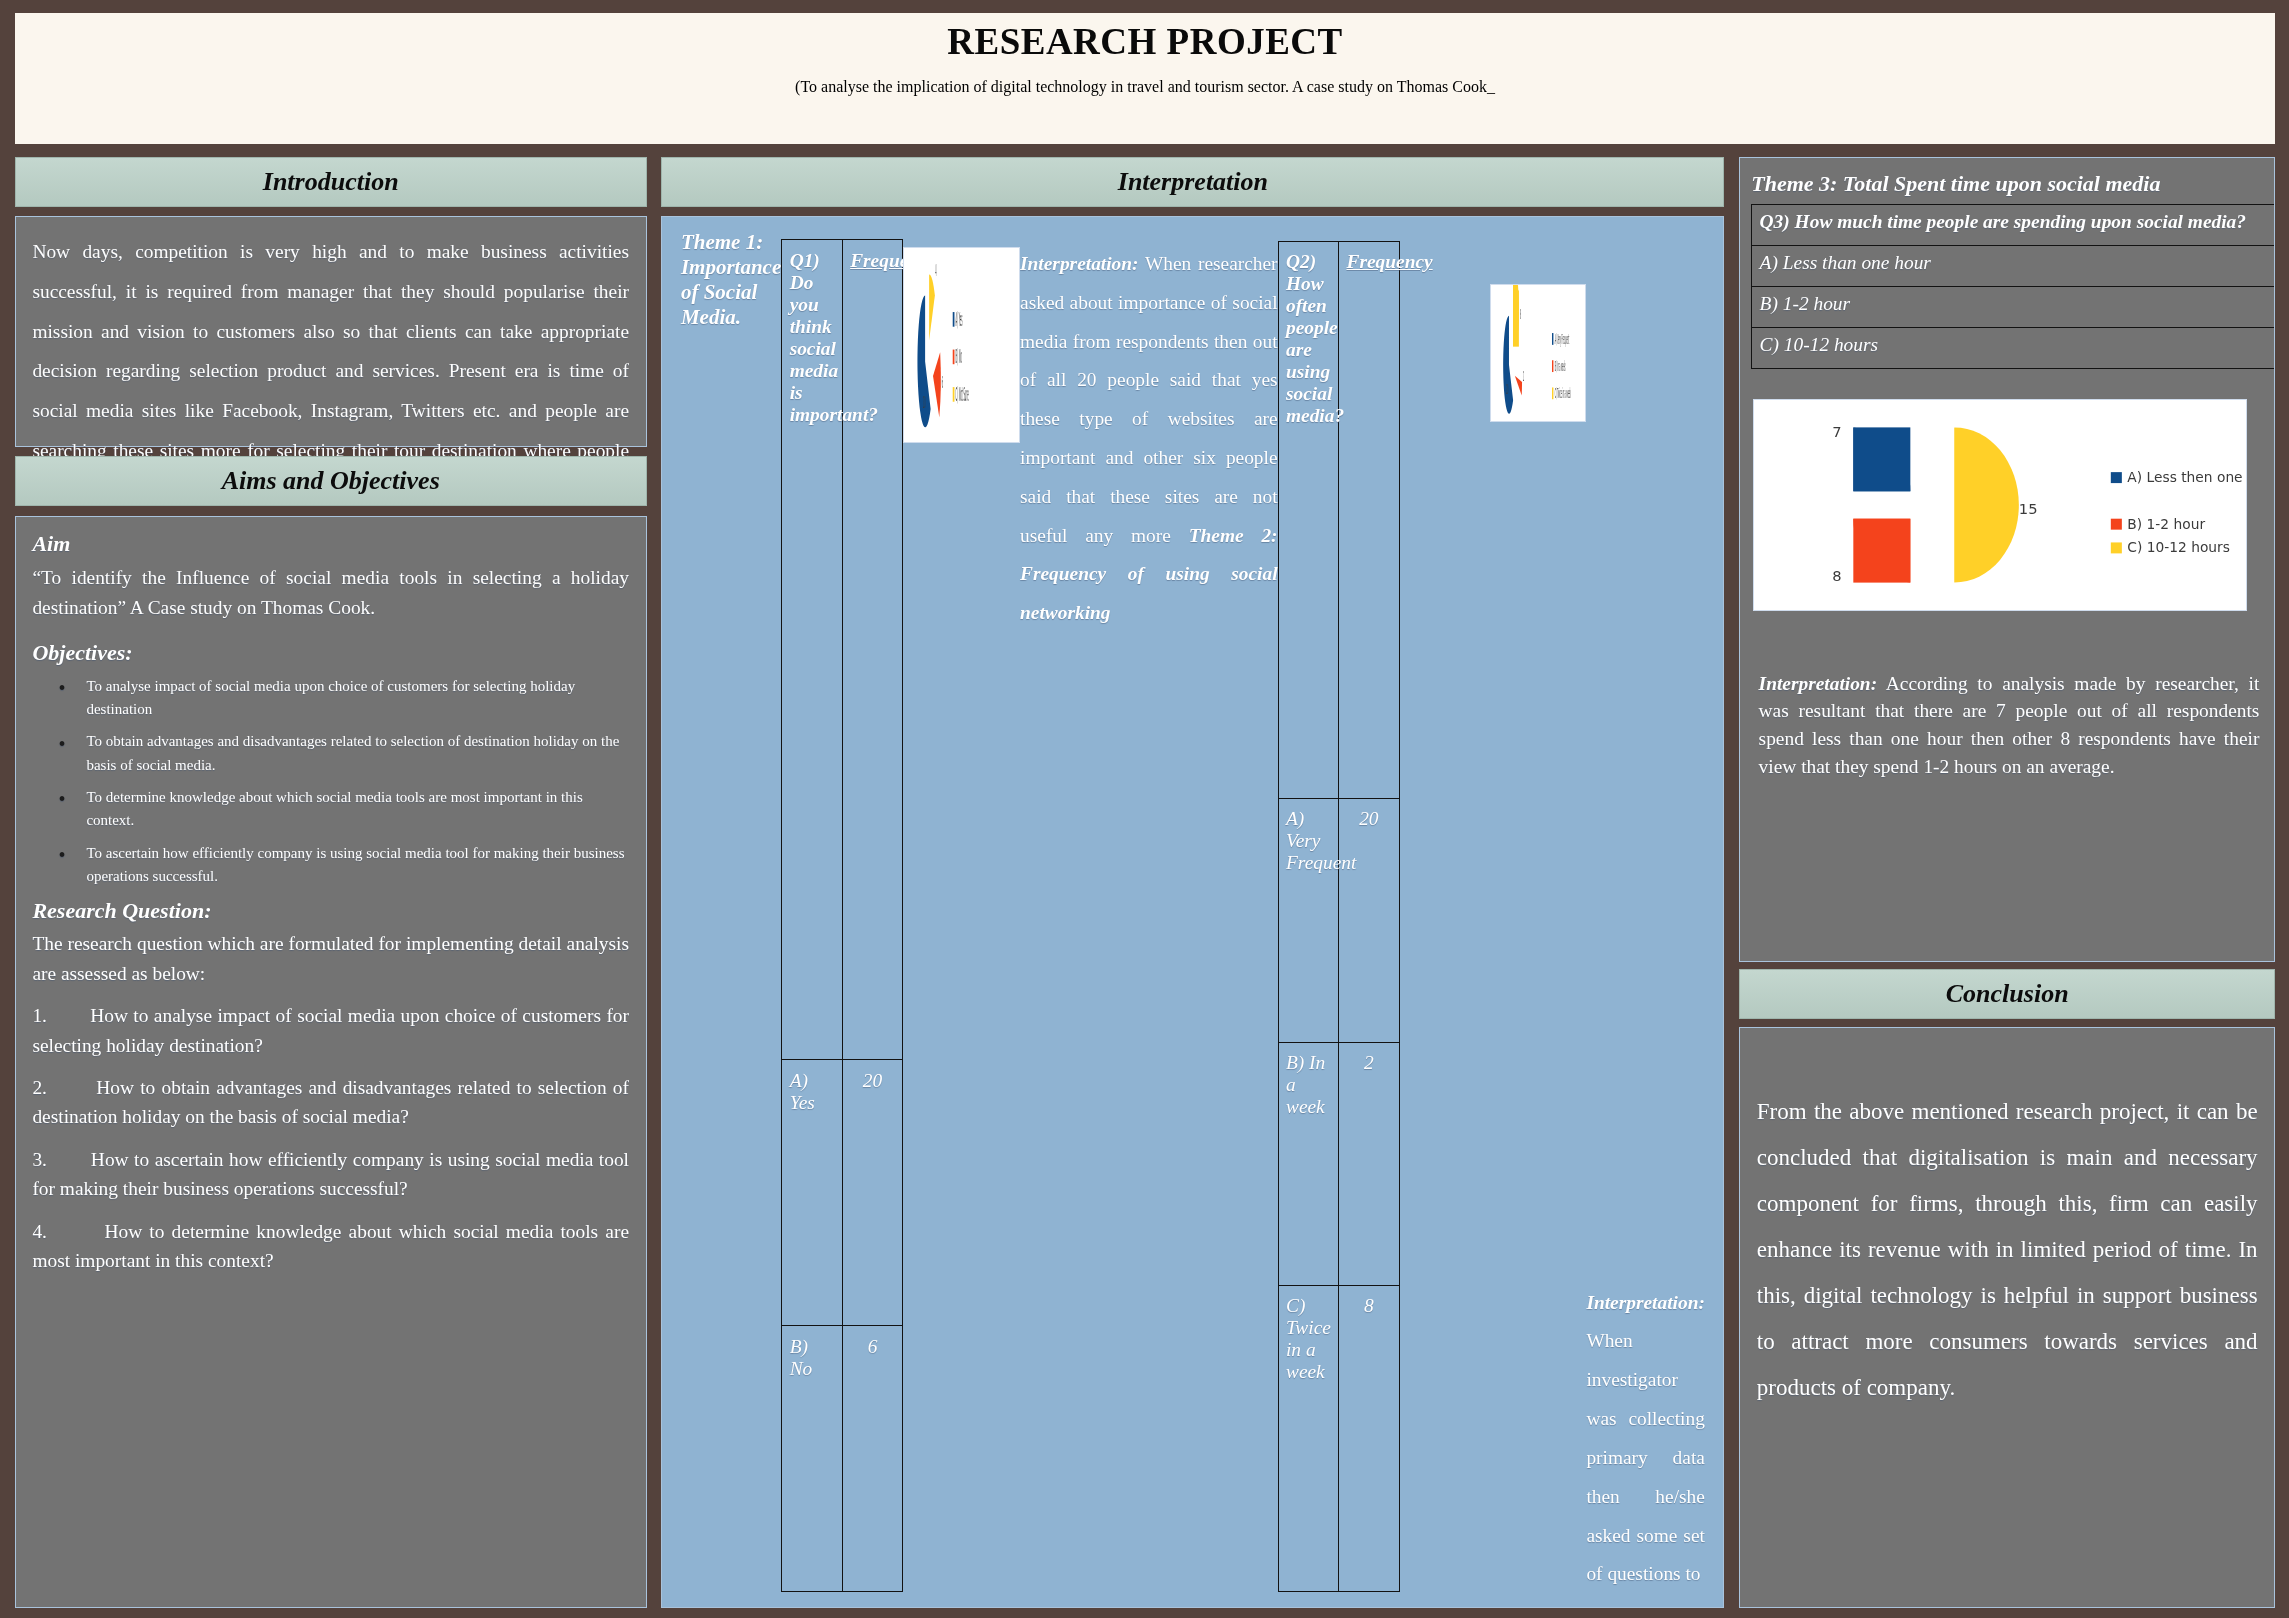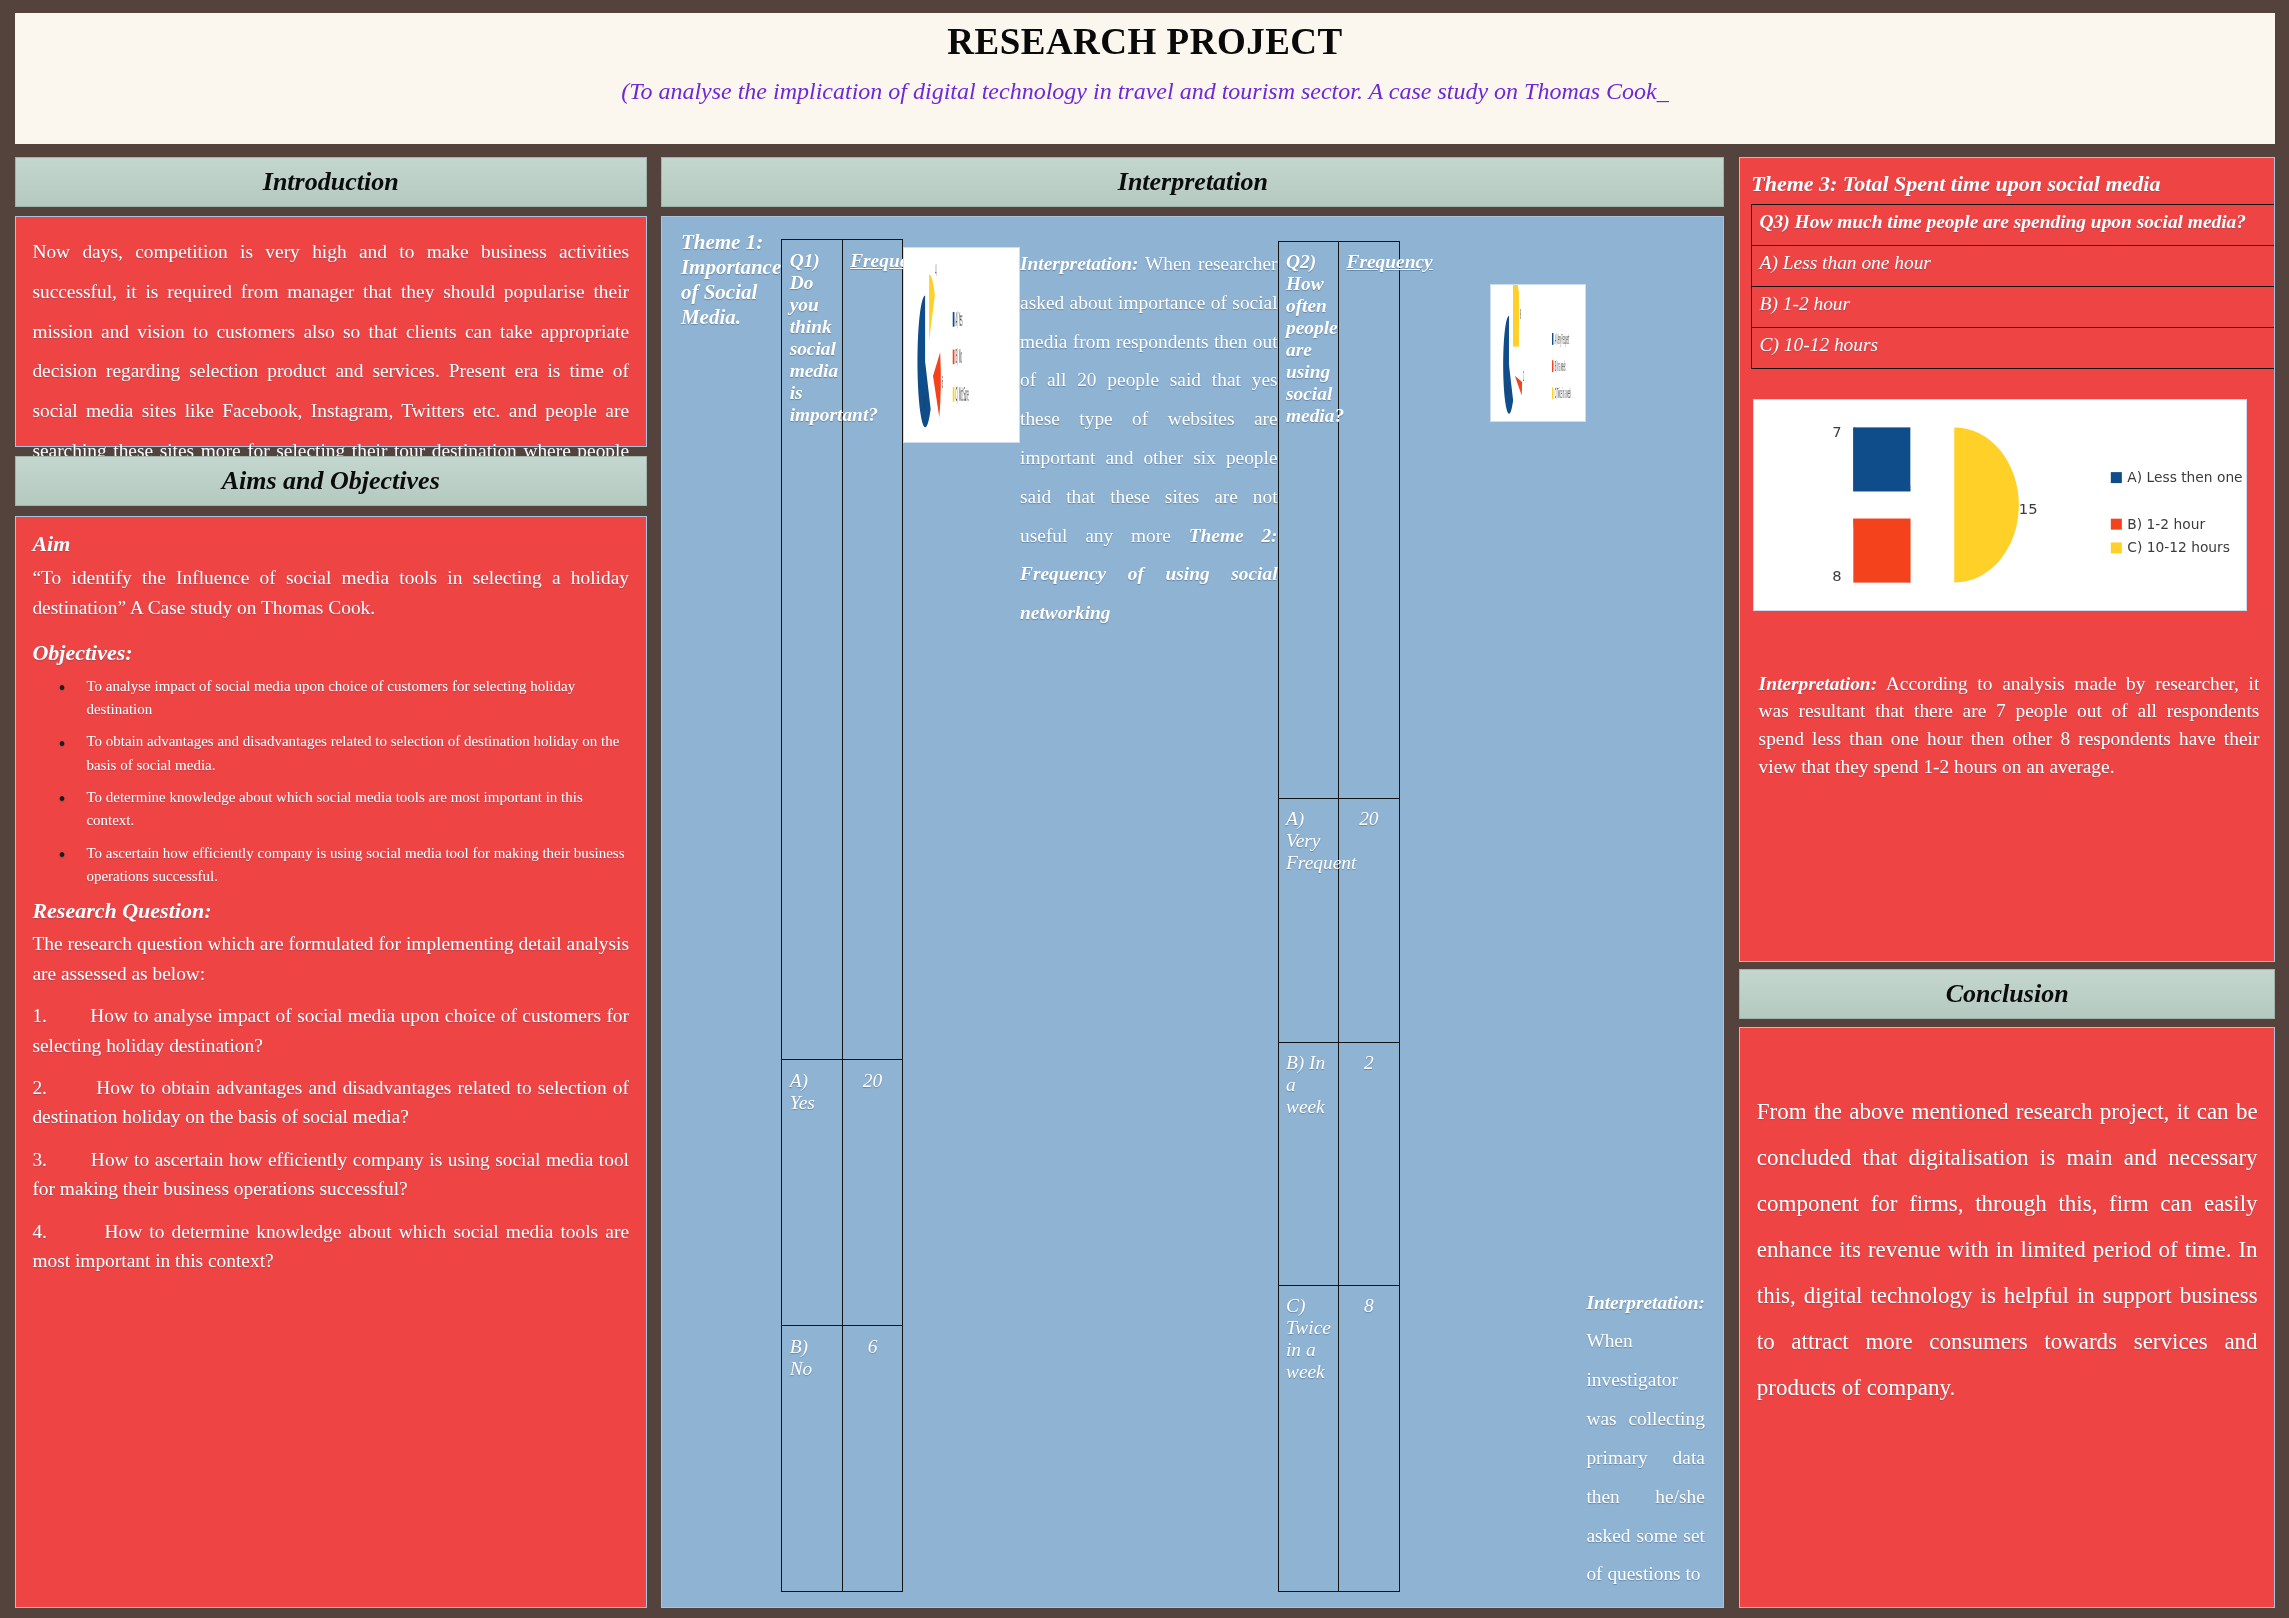--- a/index.html
+++ b/index.html
@@ -31,23 +31,22 @@
     padding-top: 7.4px;
   }
   .banner-title {
     font-size: 37px;
     font-weight: bold;
     letter-spacing: 0.5px;
     color: #0a0a0a;
     font-family: "Liberation Serif", "DejaVu Serif", serif;
   }
   .banner-sub {
-    font-size: 24px;
-    font-style: italic;
-    color: #6d28d9;
+    font-size: 16px;
+    color: #000000;
     margin-top: 14.8px;
   }
 
   
   .columns {
     display: flex;
     gap: 14.8px;
     margin-top: 13px;
     height: 1451px;
   }
@@ -65,21 +64,21 @@
     justify-content: center;
   }
   .sec-head-text {
     font-size: 26px;
     font-weight: bold;
     font-style: italic;
     color: #0c0c0c;
   }
 
   .panel {
-    background: #ef4444;
+    background: #737373;
     border: 0.9px solid #a9c3dc;
     color: #ffffff;
     padding: 14.8px 16.6px;
     flex: 0 0 auto;
   }
   .panel.grow { flex: 1 1 auto; }
 
   .body-text {
     font-size: 19.4px;
     line-height: 2.05;

